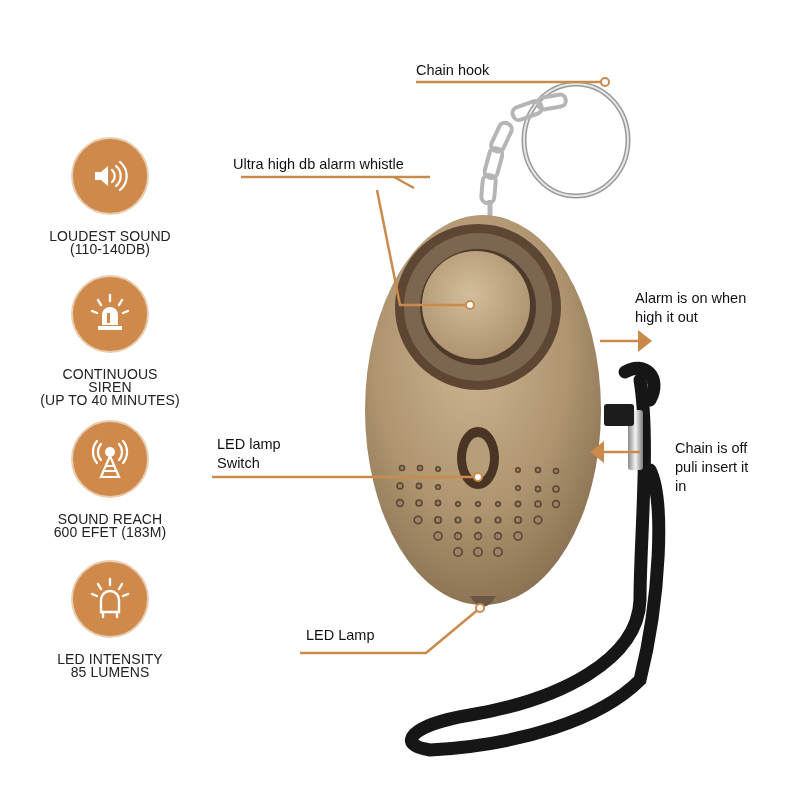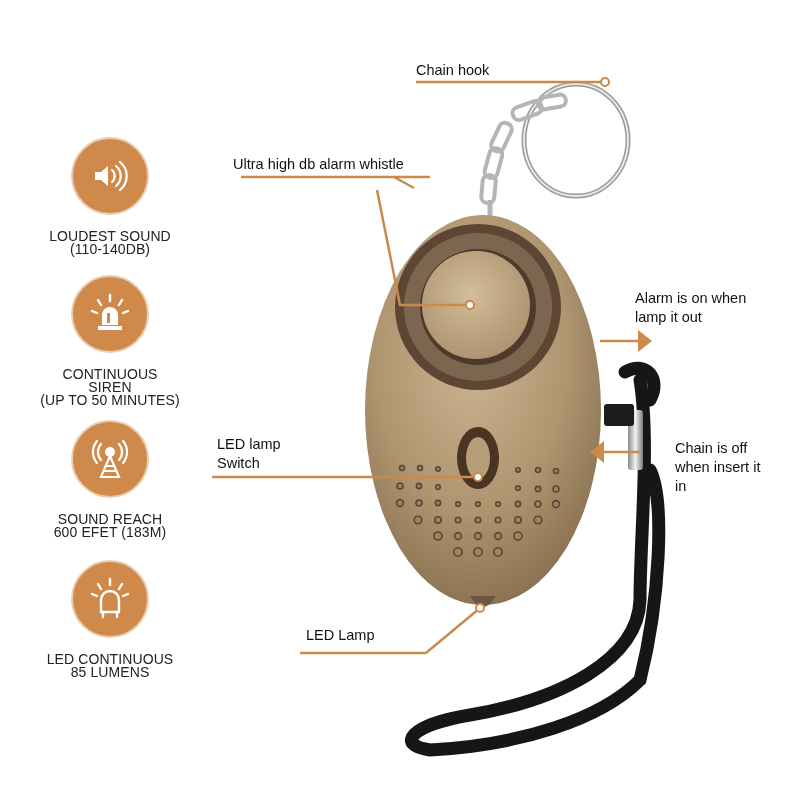--- a/index.html
+++ b/index.html
@@ -161,21 +161,21 @@
       <line x1="5" y1="20" x2="10" y2="22"></line>
           <line x1="41" y1="20" x2="36" y2="22"></line>
         </g>
       <path d="M15 34 v-10 a8 8 0 0 1 16 0 v10 z" fill="#fff"></path>
         <rect x="11" y="35" width="24" height="4" fill="#fff"></rect>
       <rect x="20" y="22" width="3" height="10" fill="#cf8a4b"></rect>
       </svg>
   </div>
   <div class="ftext">
     <div>CONTINUOUS SIREN</div>
-    <div>(UP TO 50 MINUTES)</div>
+    <div>(UP TO 40 MINUTES)</div>
   </div>
 </div>
 
 <div class="feature" style="top:420px">
   <div class="badge">
     <svg viewBox="0 0 46 46">
         <g fill="none" stroke="#fff" stroke-width="2.2" stroke-linecap="round">
       <path d="M14 8 a12 12 0 0 0 0 16"></path>
           <path d="M32 8 a12 12 0 0 1 0 16"></path>
       <path d="M10 5 a17 17 0 0 0 0 22"></path>
@@ -202,33 +202,33 @@
           <line x1="35" y1="8" x2="32" y2="13"></line>
       <line x1="5" y1="18" x2="10" y2="20"></line>
           <line x1="41" y1="18" x2="36" y2="20"></line>
       <path d="M14 36 v-12 a9 9 0 0 1 18 0 v12 z"></path>
           <line x1="16" y1="36" x2="16" y2="41"></line>
           <line x1="30" y1="36" x2="30" y2="41"></line>
         </g>
       </svg>
   </div>
   <div class="ftext">
-    <div>LED CONTINUOUS</div>
+    <div>LED INTENSITY</div>
     <div>85 LUMENS</div>
   </div>
 </div>
 
 <div class="callout" style="left:416px; top:61px">Chain hook</div>
 <div class="callout" style="left:233px; top:155px">Ultra high db alarm whistle</div>
 <div class="callout" style="left:635px; top:289px">
   <div>Alarm is on when</div>
-  <div>lamp it out</div>
+  <div>high it out</div>
 </div>
 <div class="callout" style="left:217px; top:435px">
   <div>LED lamp</div>
   <div>Switch</div>
 </div>
 <div class="callout" style="left:675px; top:439px">
   <div>Chain is off</div>
-  <div>when insert it</div>
+  <div>puli insert it</div>
   <div>in</div>
 </div>
 <div class="callout" style="left:306px; top:626px">LED Lamp</div>
 
 </body></html>

